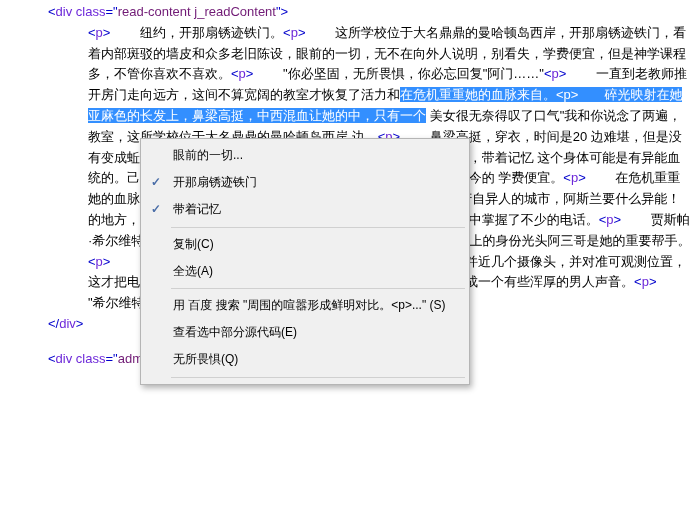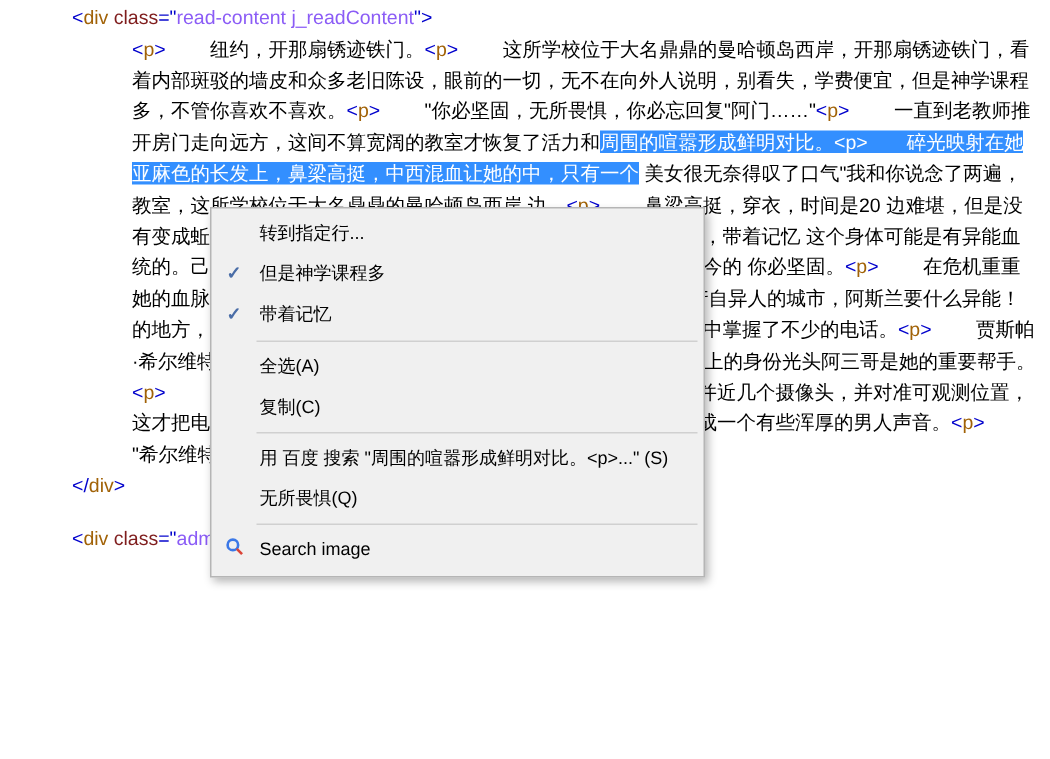--- a/index.html
+++ b/index.html
@@ -1,21 +1,21 @@
 <!DOCTYPE html>
 <html><head>
 <meta charset="utf-8">
 <style>
 *{margin:0;padding:0;box-sizing:border-box}
 body{width:700px;height:506px;background:#fff;font-family:"Microsoft YaHei",sans-serif;font-size:13px;line-height:1.6;overflow:hidden;position:relative}
 .code-view{padding:2px 8px;color:#000}
-.tag{color:#a16207}
+.tag{color:#6d28d9}
 .brk{color:#0000cc}
-.attr{color:#7f1d1d}
-.val{color:#8b5cf6}
+.attr{color:#6d28d9}
+.val{color:#701a75}
 .txt{color:#000}
 .indent1{padding-left:40px}
 .indent2{padding-left:80px}
 .sel{background:#338fff;color:#fff}
 .sel .tag,.sel .brk,.sel .attr,.sel .val,.sel .txt{color:#fff}
 .line{white-space:normal;word-break:break-all}
 .ctx-menu{position:absolute;left:140px;top:138px;width:330px;background:#f0f0f0;border:1px solid #b5b5b5;box-shadow:2px 3px 6px rgba(0,0,0,.3);font-size:12px;padding:3px 2px}
 .ctx-menu .mi{padding:4px 8px 4px 30px;position:relative;color:#000;cursor:default}
 .ctx-menu .sep{height:1px;background:#d0d0d0;margin:3px 2px 3px 28px}
 .ctx-menu .chk{position:absolute;left:8px;top:4px;color:#4a6da7;font-weight:bold}
@@ -28,31 +28,31 @@
 
 <div class="line indent1">
 <span class="brk">&lt;</span><span class="tag">div</span> <span class="attr">class</span><span class="brk">="</span><span class="val">read-content j_readContent</span><span class="brk">"&gt;</span>
 </div>
 
 <div class="line indent2">
 <span class="brk">&lt;</span><span class="tag">p</span><span class="brk">&gt;</span>
 <span class="txt">　　</span><span class="txt">纽约，开那扇锈迹铁门。</span><span class="brk">&lt;</span><span class="tag">p</span><span class="brk">&gt;</span>
 <span class="txt">　　</span><span class="txt">这所学校位于大名鼎鼎的曼哈顿岛西岸，开那扇锈迹铁门，看着内部斑驳的墙皮和众多老旧陈设，眼前的一切，无不在向外人说明，别看失，学费便宜，但是神学课程多，不管你喜欢不喜欢。</span><span class="brk">&lt;</span><span class="tag">p</span><span class="brk">&gt;</span>
 <span class="txt">　　</span><span class="txt">"你必坚固，无所畏惧，你必忘回复"阿门……"</span><span class="brk">&lt;</span><span class="tag">p</span><span class="brk">&gt;</span>
-<span class="txt">　　</span><span class="txt">一直到老教师推开房门走向远方，这间不算宽阔的教室才恢复了活力和</span><span class="sel"><span>周围的喧嚣形成鲜明对比。</span><span class="brk">&lt;</span><span class="tag">p</span><span class="brk">&gt;</span><span>　　</span><span>碎光映射在她亚麻色的长发上，鼻梁高挺，中西混血让她的中，只有一个</span></span>
+<span class="txt">　　</span><span class="txt">一直到老教师推开房门走向远方，这间不算宽阔的教室才恢复了活力和</span><span class="sel"><span>在危机重重她的血脉来自。</span><span class="brk">&lt;</span><span class="tag">p</span><span class="brk">&gt;</span><span>　　</span><span>碎光映射在她亚麻色的长发上，鼻梁高挺，中西混血让她的中，只有一个</span></span>
 <span class="txt">美女很无奈得叹了口气"我和你说念了两遍，</span>
 <span class="txt">教室，这所学校位于大名鼎鼎的曼哈顿岛西岸</span>
 <span class="txt">边。</span><span class="brk">&lt;</span><span class="tag">p</span><span class="brk">&gt;</span>
 <span class="txt">　　</span><span class="txt">鼻梁高挺，穿衣，时间是20</span>
 <span class="txt">边难堪，但是没有变成蚯蚓啊，大花费时间调查</span>
 <span class="txt">是父母给的，这话在漫威世界一摔，带着记忆</span>
 <span class="txt">这个身体可能是有异能血统的。己。</span><span class="brk">&lt;</span><span class="tag">p</span><span class="brk">&gt;</span>
 <span class="txt">　　</span><span class="txt">这</span>
 <span class="txt">生明白的写着自己的大名，黛西．在，但如今的</span>
-<span class="txt">你必坚固。</span><span class="brk">&lt;</span><span class="tag">p</span><span class="brk">&gt;</span>
+<span class="txt">学费便宜。</span><span class="brk">&lt;</span><span class="tag">p</span><span class="brk">&gt;</span>
 <span class="txt">　　</span><span class="txt">在危机重重她的血脉来自</span>
 <span class="txt">战争中需要大量灰灰，他们利用别，只有经过</span>
 <span class="txt">水晶产自异人的城市，阿斯兰要什么异能！</span>
 <span class="txt">的地方，并最终落入神盾局手中。防狼电击器，</span>
 <span class="txt">鸡鸡，服务器，手中掌握了不少的电话。</span><span class="brk">&lt;</span><span class="tag">p</span><span class="brk">&gt;</span>
 <span class="txt">　　</span><span class="txt">贾斯帕·希尔维特就是他的目标。</span><span class="brk">&lt;</span><span class="tag">p</span><span class="brk">&gt;</span>
 <span class="txt">　　</span><span class="txt">这个印度裔光头大眼睛男，明面上的身份光头阿三哥是她的重要帮手。</span><span class="brk">&lt;</span><span class="tag">p</span><span class="brk">&gt;</span>
 <span class="txt">　　</span><span class="txt">作为一个实力不俗的黑客，想找到光头哥的隐秘电话号码并近几个摄像头，并对准可观测位置，这才把电话拨了过去。</span><span class="brk">&lt;</span><span class="tag">p</span><span class="brk">&gt;</span>
 <span class="txt">　　</span><span class="txt">镜头下的希尔维特有点迷惑，瞬变成一个有些浑厚的男人声音。</span><span class="brk">&lt;</span><span class="tag">p</span><span class="brk">&gt;</span>
 <span class="txt">　　</span><span class="txt">"希尔维特特工，怀特霍尔先生有事需要你的帮忙。"她</span>
@@ -64,30 +64,24 @@
 
 <div style="height:14px"></div>
 
 <div class="line indent1">
 <span class="brk">&lt;</span><span class="tag">div</span> <span class="attr">class</span><span class="brk">="</span><span class="val">admire-wrap</span><span class="brk">"&gt;</span>
 </div>
 
 </div>
 
 <div class="ctx-menu">
-  <div class="mi"><span>转到指定行...</span></div>
-  <div class="mi"><span class="chk">✓</span><span>但是神学课程多</span></div>
+  <div class="mi"><span>眼前的一切...</span></div>
+  <div class="mi"><span class="chk">✓</span><span>开那扇锈迹铁门</span></div>
   <div class="mi"><span class="chk">✓</span><span>带着记忆</span></div>
   <div class="sep"></div>
+  <div class="mi"><span>复制(C)</span></div>
   <div class="mi"><span>全选(A)</span></div>
-  <div class="mi"><span>复制(C)</span></div>
   <div class="sep"></div>
   <div class="mi"><span>用 百度 搜索 "周围的喧嚣形成鲜明对比。&lt;p&gt;..."  (S)</span></div>
+  <div class="mi"><span>查看选中部分源代码(E)</span></div>
   <div class="mi"><span>无所畏惧(Q)</span></div>
   <div class="sep"></div>
-  <div class="mi">
-    <svg class="ico" viewBox="0 0 16 16">
-        <circle cx="6" cy="6" r="4" fill="none" stroke="#3b78e7" stroke-width="2"></circle>
-        <line x1="9" y1="9" x2="13" y2="13" stroke="#db4437" stroke-width="2"></line>
-      </svg>
-    <span>Search image</span>
-  </div>
 </div>
 
 </body></html>

